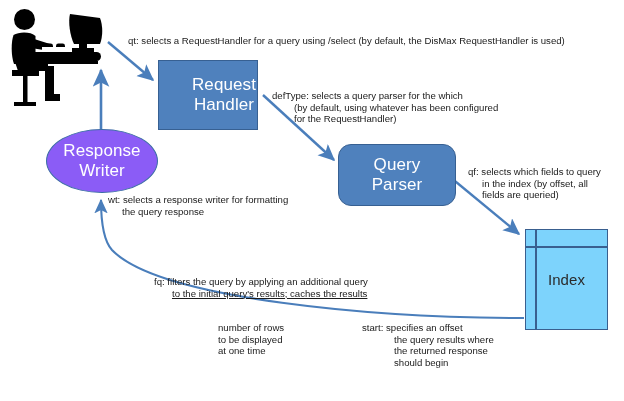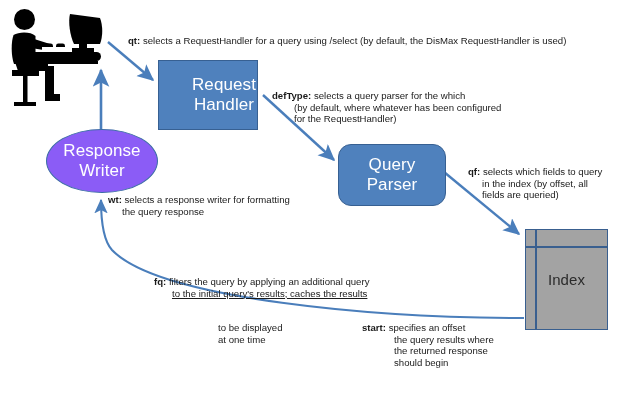--- a/index.html
+++ b/index.html
@@ -42,35 +42,35 @@
   }
   .node .line { display: block; white-space: nowrap; }
 
   #node-request-handler {
     left: 158px; top: 60px; width: 100px; height: 70px;
     background: #4f81bd;
     border: 1.6px solid #376092;
     padding-left: 32px;
   }
   #node-query-parser {
-    left: 338px; top: 144px; width: 108px; height: 62px;
+    left: 338px; top: 144px; width: 118px; height: 62px;
     background: #4f81bd;
     border: 1.6px solid #376092;
     border-radius: 13px;
   }
   #node-response-writer {
     left: 46px; top: 129px; width: 112px; height: 64px;
     background: #8b5cf6;
     border: 1.5px solid #3d6ea5;
     border-radius: 50%;
   }
   
   #node-index {
     left: 525px; top: 229px; width: 83px; height: 101px;
-    background: #a3a3a3;
+    background: #7dd3fc;
     border: 1.6px solid #395f8f;
     color: #2b2b2b;
     font-size: 15px;
     justify-content: center;
     align-items: center;
   }
   #node-index .index-label { position: relative; z-index: 3; }
   #node-index .rule-v {
     position: absolute; left: 9px; top: 0; bottom: 0;
     width: 1.6px; background: #395f8f; z-index: 2;
@@ -82,21 +82,21 @@
 
   
   .annot {
     position: absolute;
     font-family: "Liberation Sans", sans-serif;
     font-size: 9.6px;
     line-height: 11.6px;
     color: #1a1a1a;
     white-space: nowrap;
   }
-  .annot .key { font-weight: bold; }
+  .annot .key { font-weight: normal; }
   .annot .ln { display: block; }
   .annot .ind1 { padding-left: 14px; }
   .annot .ind2 { padding-left: 18px; text-decoration: underline; }
   .annot .ind3 { padding-left: 22px; }
 
   #annot-qt   { left: 128px; top: 35px; }
   #annot-deftype { left: 272px; top: 90px; }
   #annot-qf   { left: 468px; top: 166px; }
   #annot-wt   { left: 108px; top: 194px; }
   #annot-fq   { left: 154px; top: 276px; }
@@ -190,21 +190,21 @@
   </div>
 
   <div class="annot" id="annot-qt">
     <span class="ln"><span class="key">qt:</span>
       <span>selects a RequestHandler for a query using /select (by default, the DisMax RequestHandler is used)</span></span>
   </div>
 
   <div class="annot" id="annot-deftype">
     <span class="ln"><span class="key">defType:</span>
       <span>selects a query parser for the which</span></span>
-    <span class="ln ind3">(by default, where whatever has been configured</span>
+    <span class="ln ind3">(by default, using whatever has been configured</span>
     <span class="ln ind3">for the RequestHandler)</span>
   </div>
 
   <div class="annot" id="annot-qf">
     <span class="ln"><span class="key">qf:</span>
       <span>selects which fields to query</span></span>
     <span class="ln ind1">in the index (by offset, all</span>
     <span class="ln ind1">fields are queried)</span>
   </div>
 
@@ -214,20 +214,21 @@
     <span class="ln ind1">the query response</span>
   </div>
 
   <div class="annot" id="annot-fq">
     <span class="ln"><span class="key">fq:</span>
       <span>filters the query by applying an additional query</span></span>
     <span class="ln ind2">to the initial query's results; caches the results</span>
   </div>
 
   <div class="annot" id="annot-rows">
+    <span class="ln ind1">number of rows</span>
     <span class="ln ind1">to be displayed</span>
     <span class="ln ind1">at one time</span>
   </div>
 
   <div class="annot" id="annot-start">
     <span class="ln"><span class="key">start:</span>
       <span>specifies an offset</span></span>
     <span class="ln ind1">the query results where</span>
     <span class="ln ind1">the returned response</span>
     <span class="ln ind1">should begin</span>

